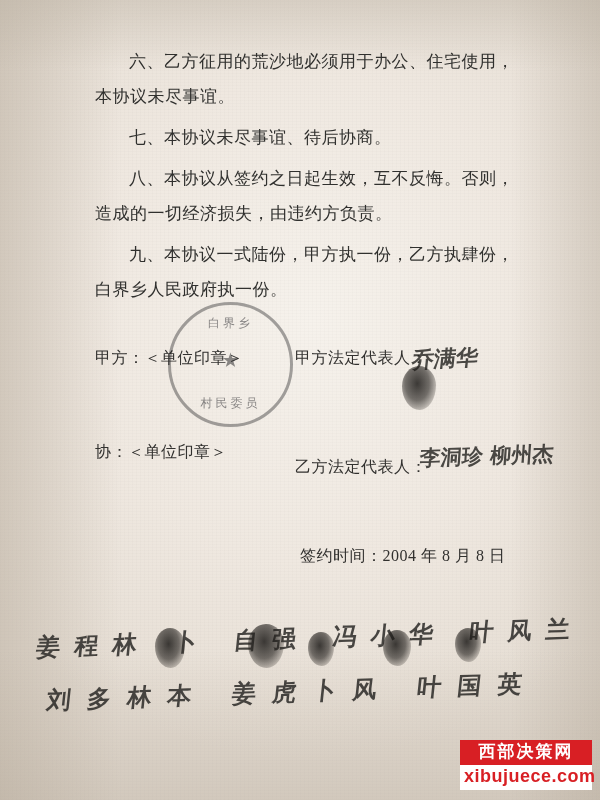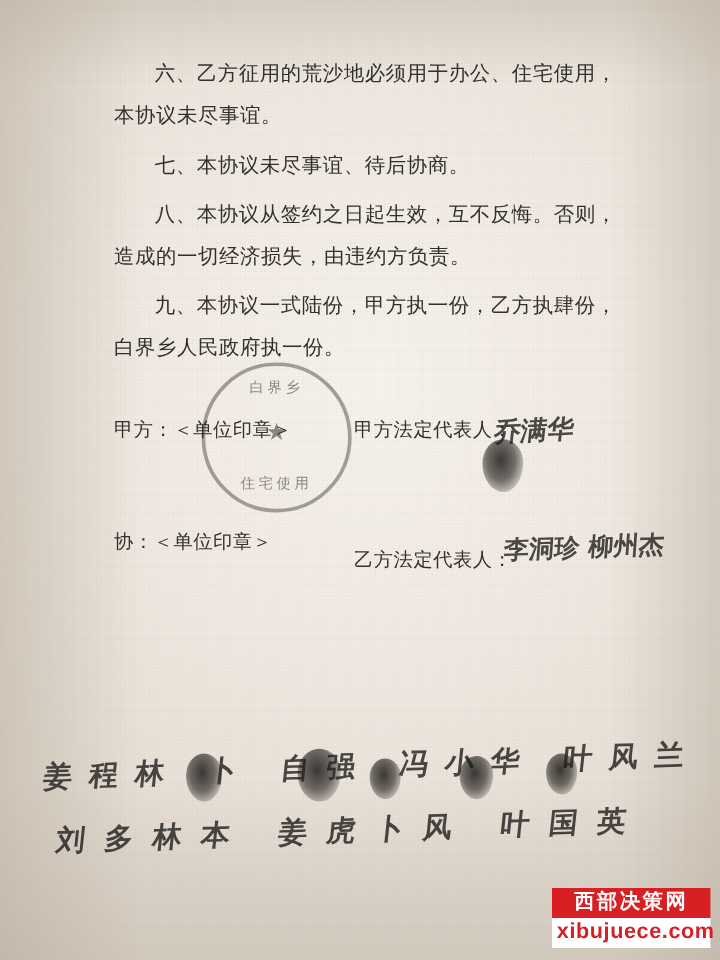--- a/index.html
+++ b/index.html
@@ -208,29 +208,32 @@
     <p class="para">七、本协议未尽事谊、待后协商。</p>
     <p class="para">八、本协议从签约之日起生效，互不反悔。否则，造成的一切经济损失，由违约方负责。</p>
     <p class="para">九、本协议一式陆份，甲方执一份，乙方执肆份，白界乡人民政府执一份。</p>
   </div>
 
   <div class="sig-block">
     <div class="sig-line jia-party">甲方：＜单位印章＞</div>
     <div class="sig-line jia-rep">甲方法定代表人：</div>
     <div class="sig-line xie-party">协：＜单位印章＞</div>
     <div class="sig-line yi-rep">乙方法定代表人：</div>
+    <div class="sig-line sign-date">
+      <span>签约时间：</span><span>2004 年 8 月 8 日</span>
+    </div>
 
     <div class="hand hand-jia-name">乔满华</div>
     <div class="hand hand-yi-name">李洞珍 柳州杰</div>
   </div>
 
   <div class="seal seal-1">
     <div class="seal-top">白界乡</div>
     <div class="star">★</div>
-    <div class="seal-bottom">住宅使用</div>
+    <div class="seal-bottom">村民委员</div>
   </div>
 
 
   <div class="fingerprint fp-rep"></div>
 
   <div class="sig-row sig-row-1">姜程林 卜 自强 冯小华 叶风兰 刘振林 何建</div>
   <div class="sig-row sig-row-2">刘多林本 姜虎卜风 叶国英</div>
 
   <div class="fingerprint fp-r1a"></div>
   <div class="fingerprint fp-r1b"></div>

